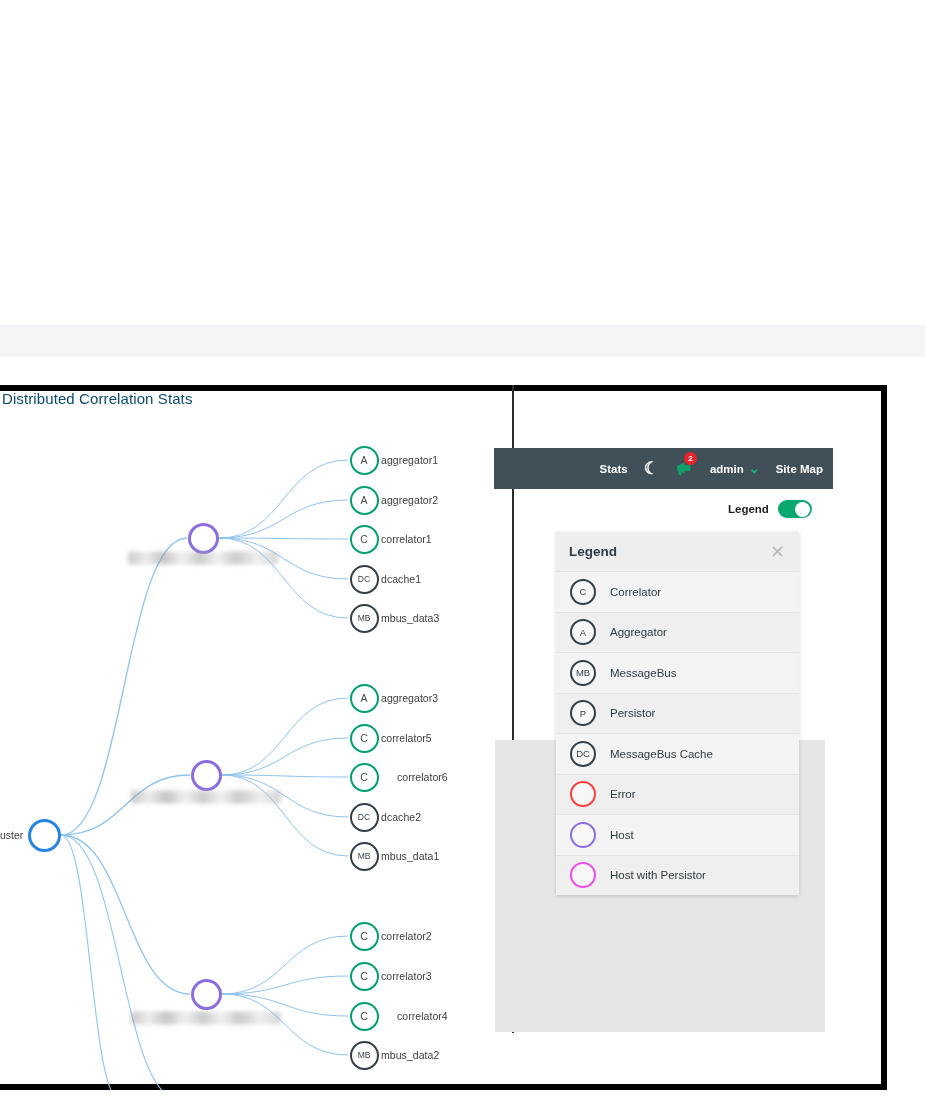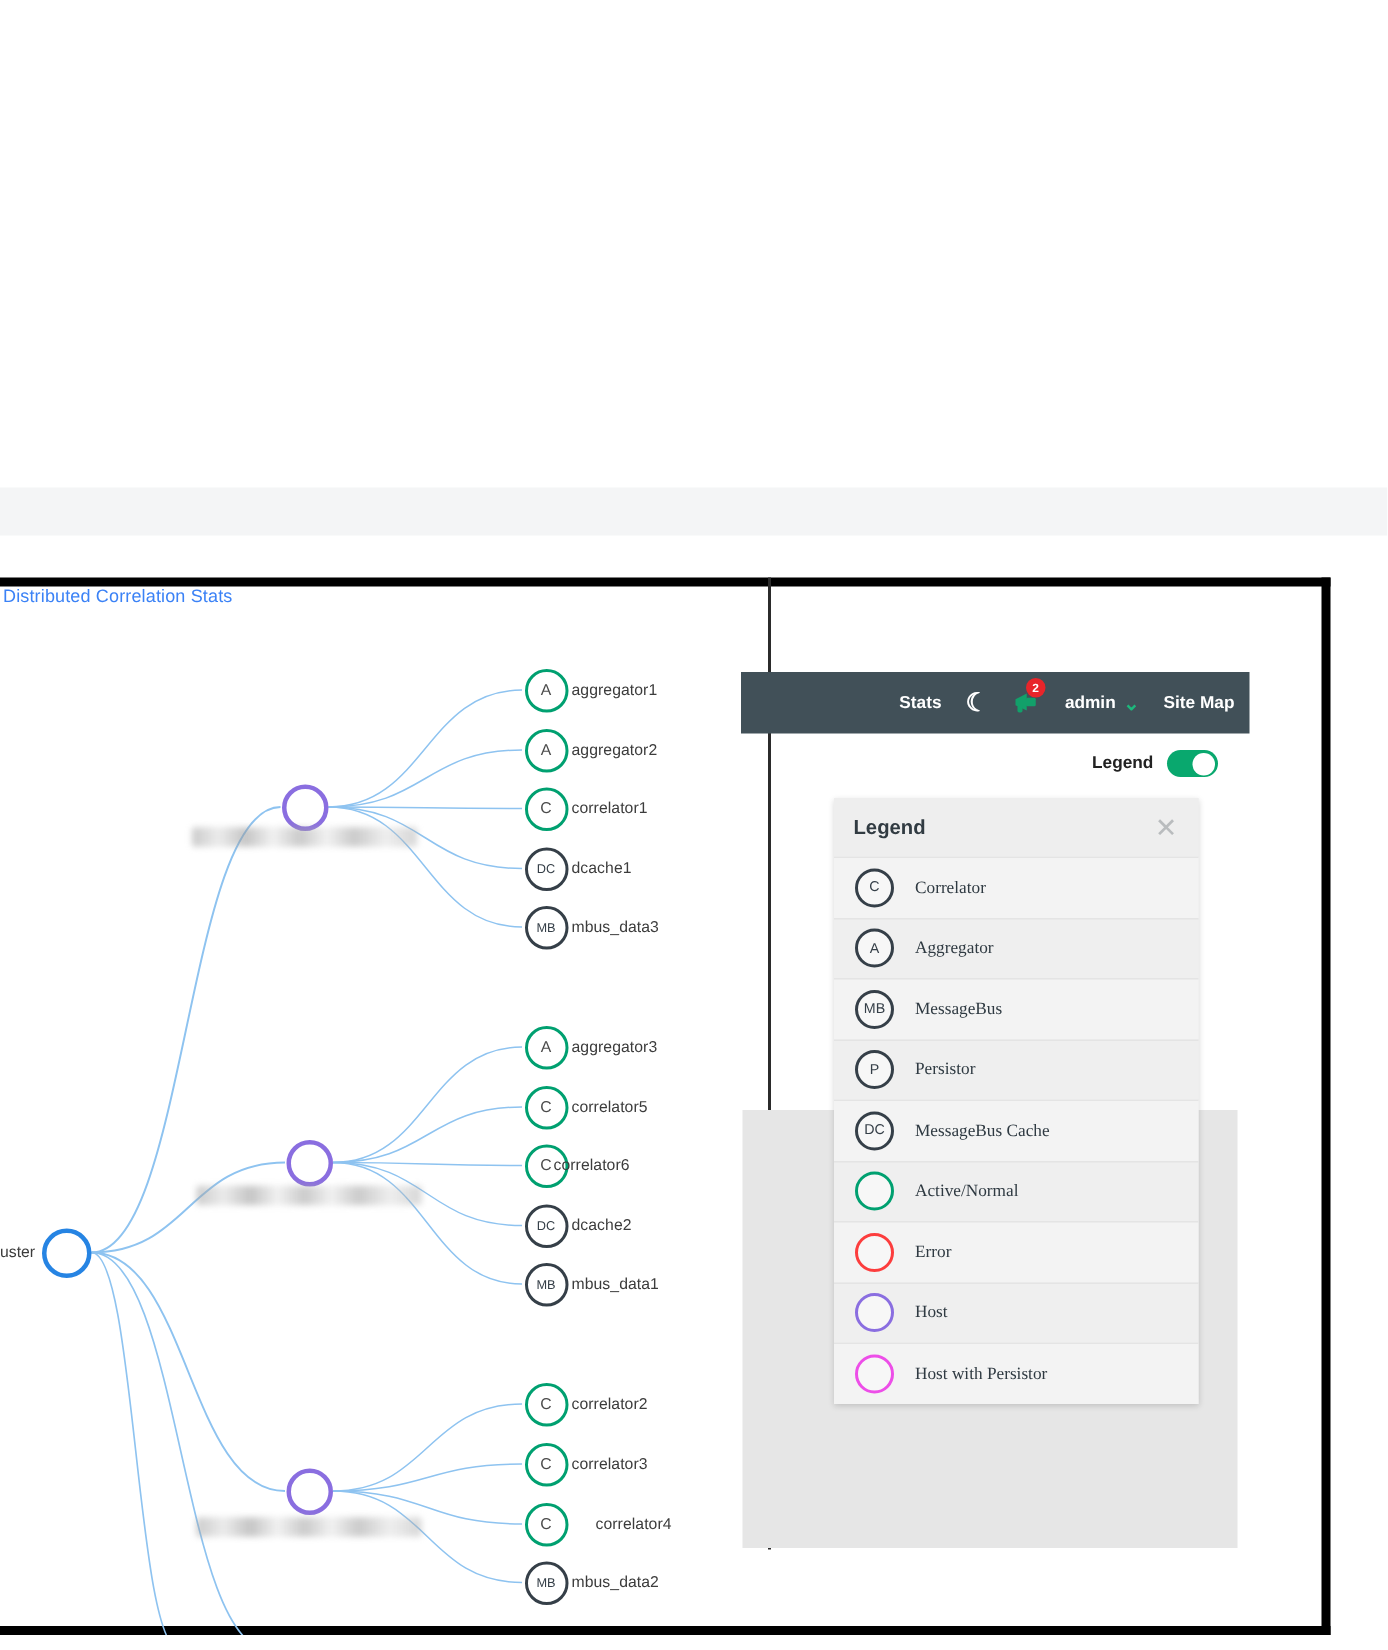--- a/index.html
+++ b/index.html
@@ -28,21 +28,21 @@
     background: #ffffff;
   }
   .frame-split {
     position: absolute; left: 512px; top: 385px;
     width: 2px; height: 648px; background: #2b2b2b;
   }
 
   
   .page-title {
     position: absolute; left: 2px; top: 390px;
-    font-size: 12px; color: #3b82f6; letter-spacing: .1px;
+    font-size: 15px; color: #0c4a6e; letter-spacing: .1px;
     white-space: nowrap;
   }
 
   
   .graph { position: absolute; left: 0px; top: 400px; width: 512px; height: 690px; }
   .graph svg { position: absolute; left:0; top:0; }
 
   
   .node {
     position: absolute; border-radius: 50%;
@@ -136,21 +136,21 @@
     height: 40.5px; display: flex; align-items: center; gap: 14px;
     padding-left: 14px; border-top: 1px solid #e4e4e4;
     background: #f3f3f3;
   }
   .legend-row:nth-child(even) { background: #efefef; }
   .lg-ic {
     width: 26px; height: 26px; border-radius: 50%; flex: 0 0 26px;
     display:flex; align-items:center; justify-content:center;
     font-size: 9.5px; background:#f7f7f7;
   }
-  .lg-txt { font-size: 11.5px; color: #2f3a42; font-family: Liberation Serif, serif; }
+  .lg-txt { font-size: 11.5px; color: #2f3a42; }
 </style>
 </head>
 <body>
 
 <div id="page">
 
   <div class="top-band"></div>
 
   <div class="content-frame"></div>
   <div class="frame-split"></div>
@@ -198,21 +198,21 @@
         <div class="node-label mono" style="left: 381px; top: 139px;">correlator1</div>
         <div class="node small dark" style="left: 364px; top: 179px; font-size: 8.5px;">DC</div>
         <div class="node-label mono" style="left: 381px; top: 179px;">dcache1</div>
         <div class="node small dark" style="left: 364px; top: 218px; font-size: 8.5px;">MB</div>
         <div class="node-label mono" style="left: 381px; top: 218px;">mbus_data3</div>
         <div class="node small green" style="left: 364px; top: 298px;">A</div>
         <div class="node-label mono" style="left: 381px; top: 298px;">aggregator3</div>
         <div class="node small green" style="left: 364px; top: 338px;">C</div>
         <div class="node-label mono" style="left: 381px; top: 338px;">correlator5</div>
         <div class="node small green" style="left: 364px; top: 377px;">C</div>
-        <div class="node-label mono" style="left: 369px; top: 377px;">correlator6</div>
+        <div class="node-label mono" style="left: 397px; top: 377px;">correlator6</div>
         <div class="node small dark" style="left: 364px; top: 417px; font-size: 8.5px;">DC</div>
         <div class="node-label mono" style="left: 381px; top: 417px;">dcache2</div>
         <div class="node small dark" style="left: 364px; top: 456px; font-size: 8.5px;">MB</div>
         <div class="node-label mono" style="left: 381px; top: 456px;">mbus_data1</div>
         <div class="node small green" style="left: 364px; top: 536px;">C</div>
         <div class="node-label mono" style="left: 381px; top: 536px;">correlator2</div>
         <div class="node small green" style="left: 364px; top: 576px;">C</div>
         <div class="node-label mono" style="left: 381px; top: 576px;">correlator3</div>
         <div class="node small green" style="left: 364px; top: 616px;">C</div>
         <div class="node-label mono" style="left: 381px; top: 616px; margin-left: 16px;">correlator4</div>
@@ -274,24 +274,20 @@
         </div>
         <div class="legend-row">
           <span class="lg-ic" style="border: 2.2px solid rgb(53, 63, 72); color: rgb(53, 63, 72);">P</span>
           <span class="lg-txt">Persistor</span>
         </div>
         <div class="legend-row">
           <span class="lg-ic" style="border: 2.2px solid rgb(53, 63, 72); color: rgb(53, 63, 72);">DC</span>
           <span class="lg-txt">MessageBus Cache</span>
         </div>
         <div class="legend-row">
-          <span class="lg-ic" style="border: 2.6px solid rgb(0, 160, 112); color: rgb(0, 160, 112);"></span>
-          <span class="lg-txt">Active/Normal</span>
-        </div>
-        <div class="legend-row">
           <span class="lg-ic" style="border: 2.6px solid rgb(252, 61, 61); color: rgb(252, 61, 61);"></span>
           <span class="lg-txt">Error</span>
         </div>
         <div class="legend-row">
           <span class="lg-ic" style="border: 2.6px solid rgb(138, 110, 224); color: rgb(138, 110, 224);"></span>
           <span class="lg-txt">Host</span>
         </div>
         <div class="legend-row">
           <span class="lg-ic" style="border: 2.6px solid rgb(237, 78, 232); color: rgb(237, 78, 232);"></span>
           <span class="lg-txt">Host with Persistor</span>

